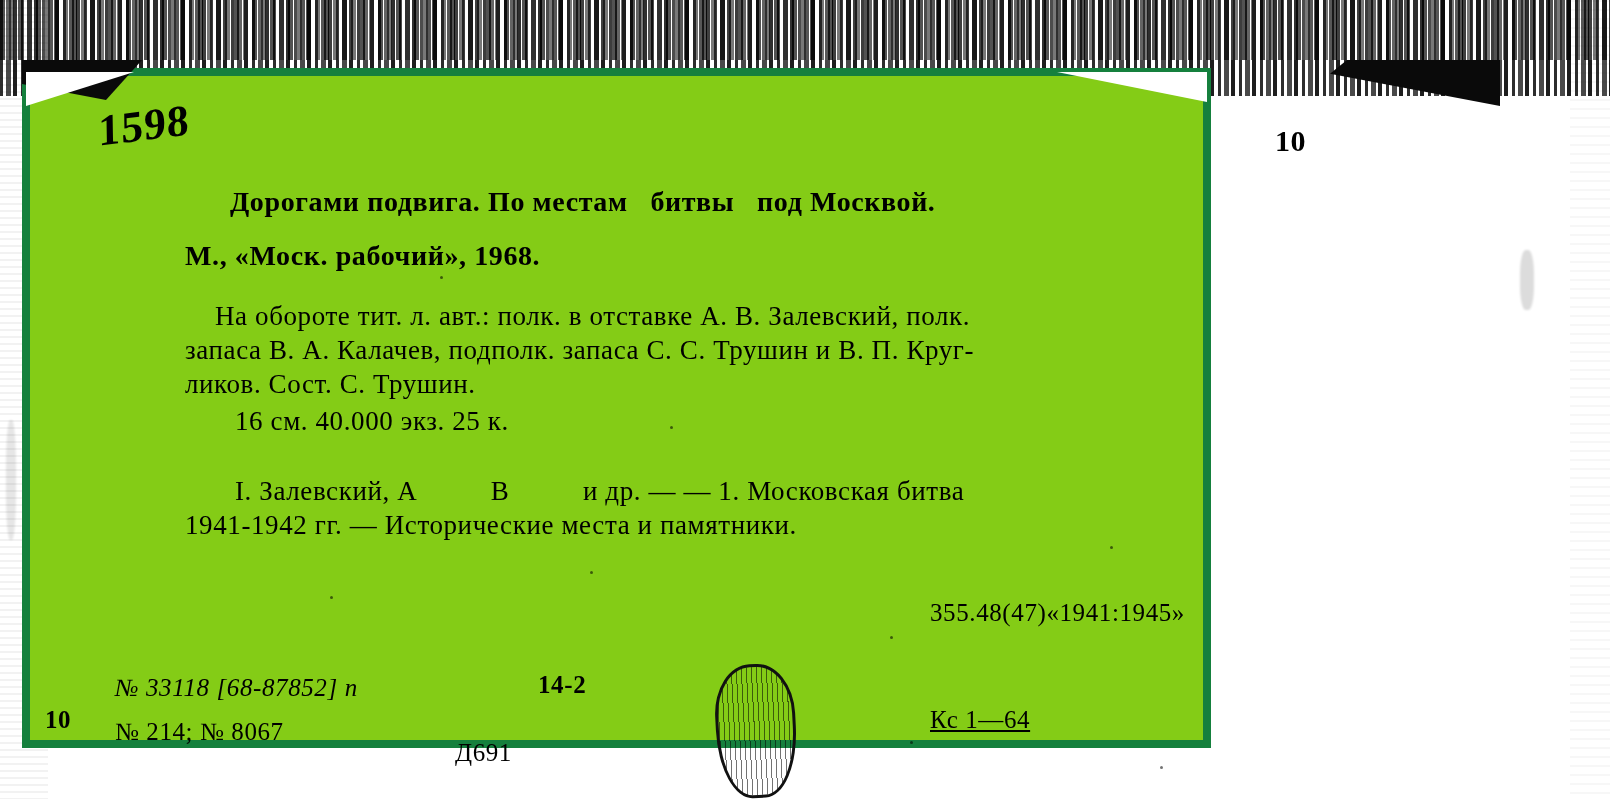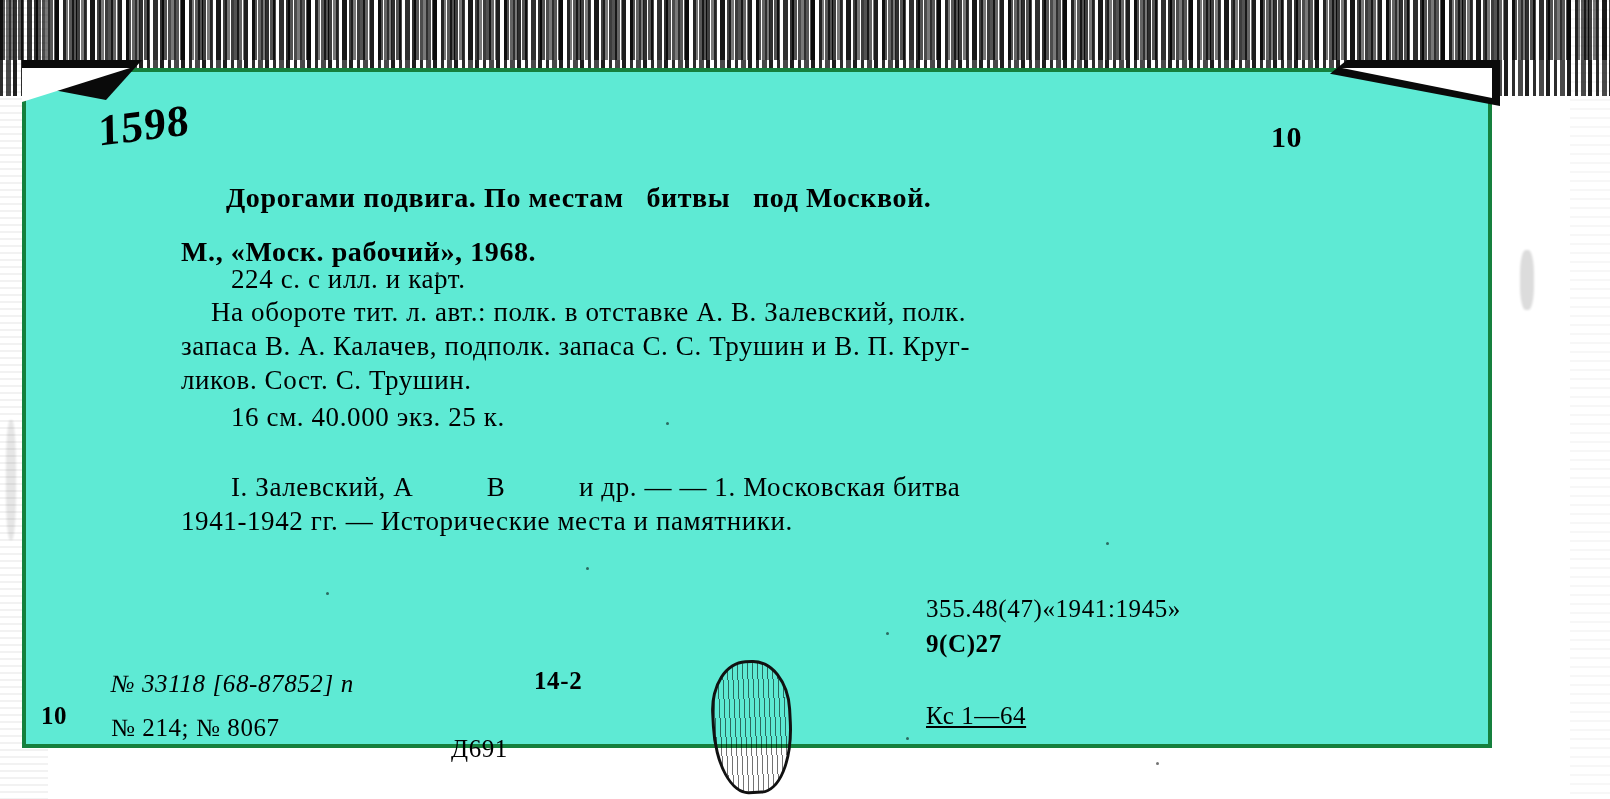--- a/index.html
+++ b/index.html
@@ -77,24 +77,24 @@
     background: rgba(0,0,0,0.55);
     border-radius: 40%;
     filter: blur(1px);
   }
 
   
   #card {
     position: absolute;
     left: 22px;
     top: 68px;
-    width: 1470px;
+    width: 1189px;
     height: 680px;
-    background: #5eead4;
-    border: 4px solid #15803d;
+    background: #84cc16;
+    border: 8px solid #15803d;
     box-sizing: border-box;
     
   }
   
   .tear {
     position: absolute;
     background: #ffffff;
     z-index: 4;
   }
   .tear-dark {
@@ -193,33 +193,31 @@
     <div class="tear" style="left:-4px; top:-4px; width:108px; height:34px; clip-path:polygon(0 0,100% 0,0 100%);"></div>
     <div class="tear" style="right:-4px; top:-4px; width:150px; height:30px; clip-path:polygon(100% 0,100% 100%,0 0);"></div>
 
     <div class="card-inner">
 
       <div class="line page-num" style="left:1245px; top:48px;">10</div>
 
       <div class="line title-line" style="left:200px; top:110px;">Дорогами подвига. По местам   битвы   под Москвой.</div>
       <div class="line title-line" style="left:155px; top:164px;">М., «Моск. рабочий», 1968.</div>
 
-      <div class="line body-text" style="left:205px; top:192px;">224 с. с илл. и карт.</div>
 
       <div class="line body-text" style="left:155px; top:259px;">запаса В. А. Калачев, подполк. запаса С. С. Трушин и В. П. Круг-</div>
       <div class="line body-text" style="left:185px; top:225px;">На обороте тит. л. авт.: полк. в отставке А. В. Залевский, полк.</div>
       <div class="line body-text" style="left:155px; top:293px;">ликов. Сост. С. Трушин.</div>
 
       <div class="line body-text" style="left:205px; top:330px;">16 см. 40.000 экз. 25 к.</div>
 
       <div class="line body-text" style="left:205px; top:400px;">I. Залевский, А          В          и др. — — 1. Московская битва</div>
       <div class="line body-text" style="left:155px; top:434px;">1941-1942 гг. — Исторические места и памятники.</div>
 
       <div class="line right-code" style="left:900px; top:523px; width:455px;">355.48(47)«1941:1945»</div>
-      <div class="line right-code" style="left:900px; top:558px; width:448px; font-weight:700;">9(С)27</div>
       <div class="line right-code" style="left:900px; top:630px; width:450px;text-decoration:underline;">Кс 1—64</div>
 
       <div class="line small-text" style="left:85px; top:598px;font-style:italic;">№ 33118 [68-87852] п</div>
       <div class="line small-text" style="left:508px; top:595px; font-weight:700;">14-2</div>
       <div class="line small-text" style="left:15px; top:630px; font-weight:700;">10</div>
       <div class="line small-text" style="left:85px; top:630px;margin-top:12px;">№ 214; № 8067</div>
       <div class="line small-text" style="left:425px; top:663px;">Д691</div>
 
       <div class="ink-blob"></div>
 

